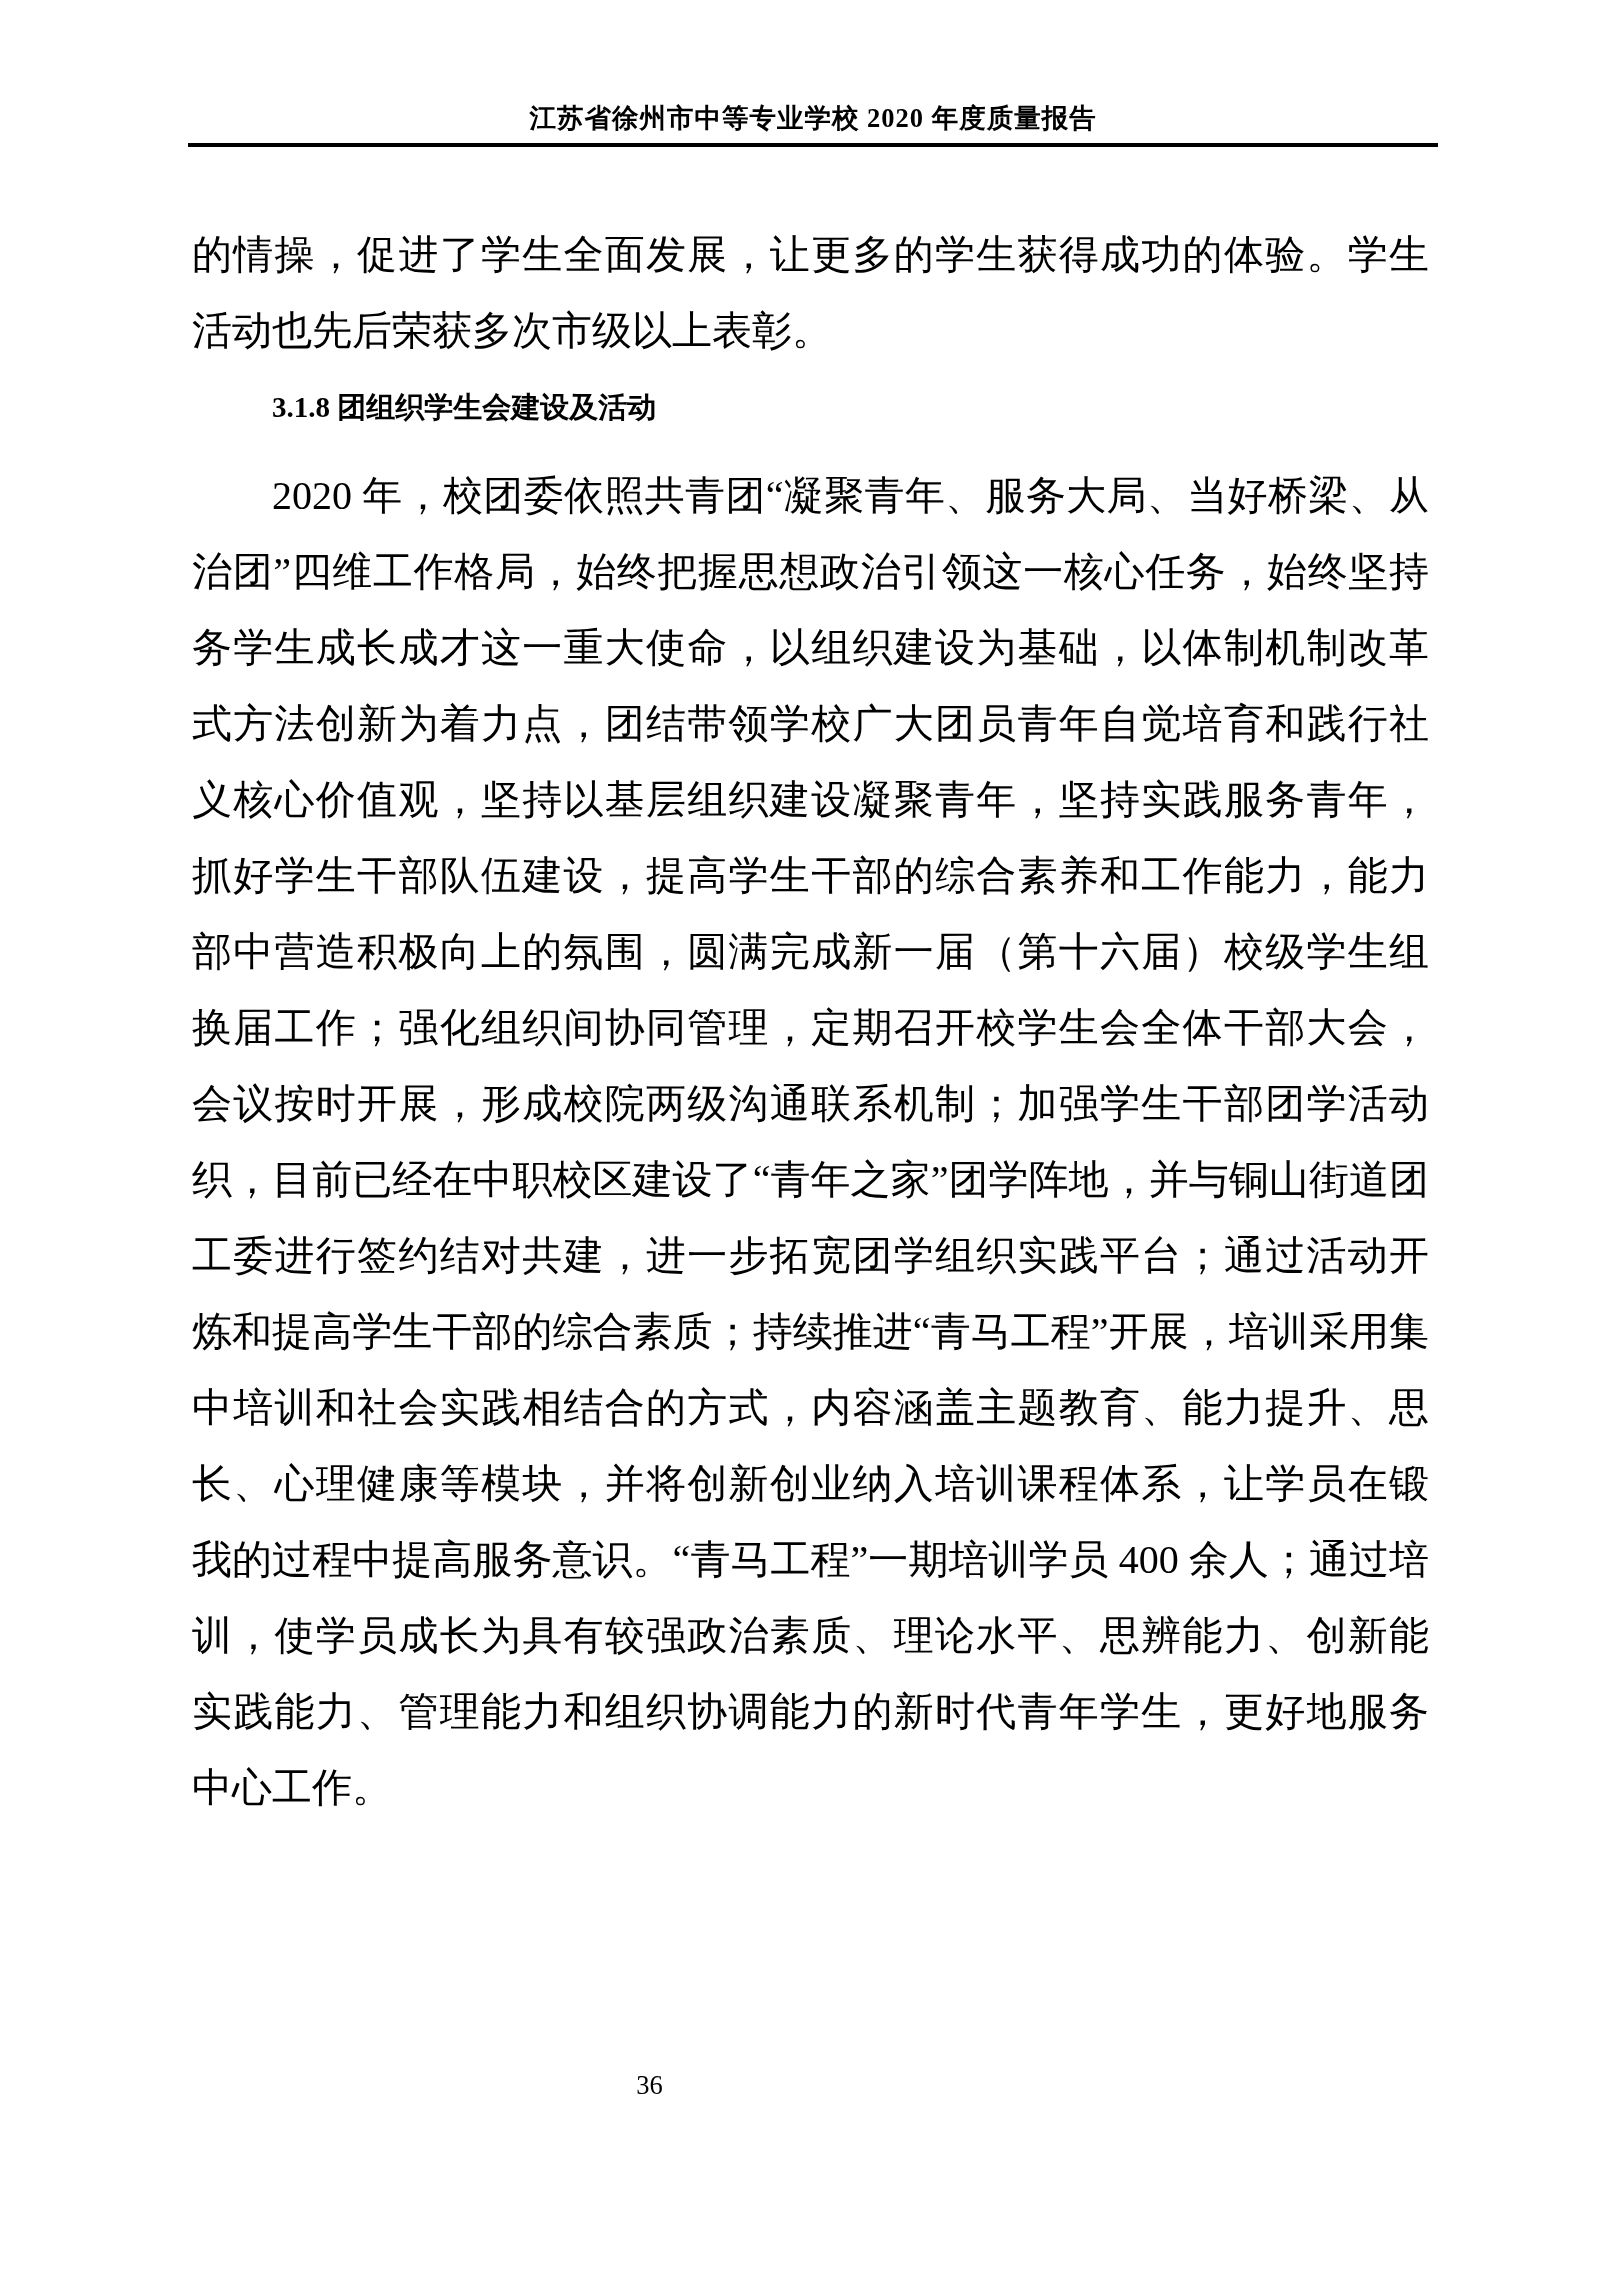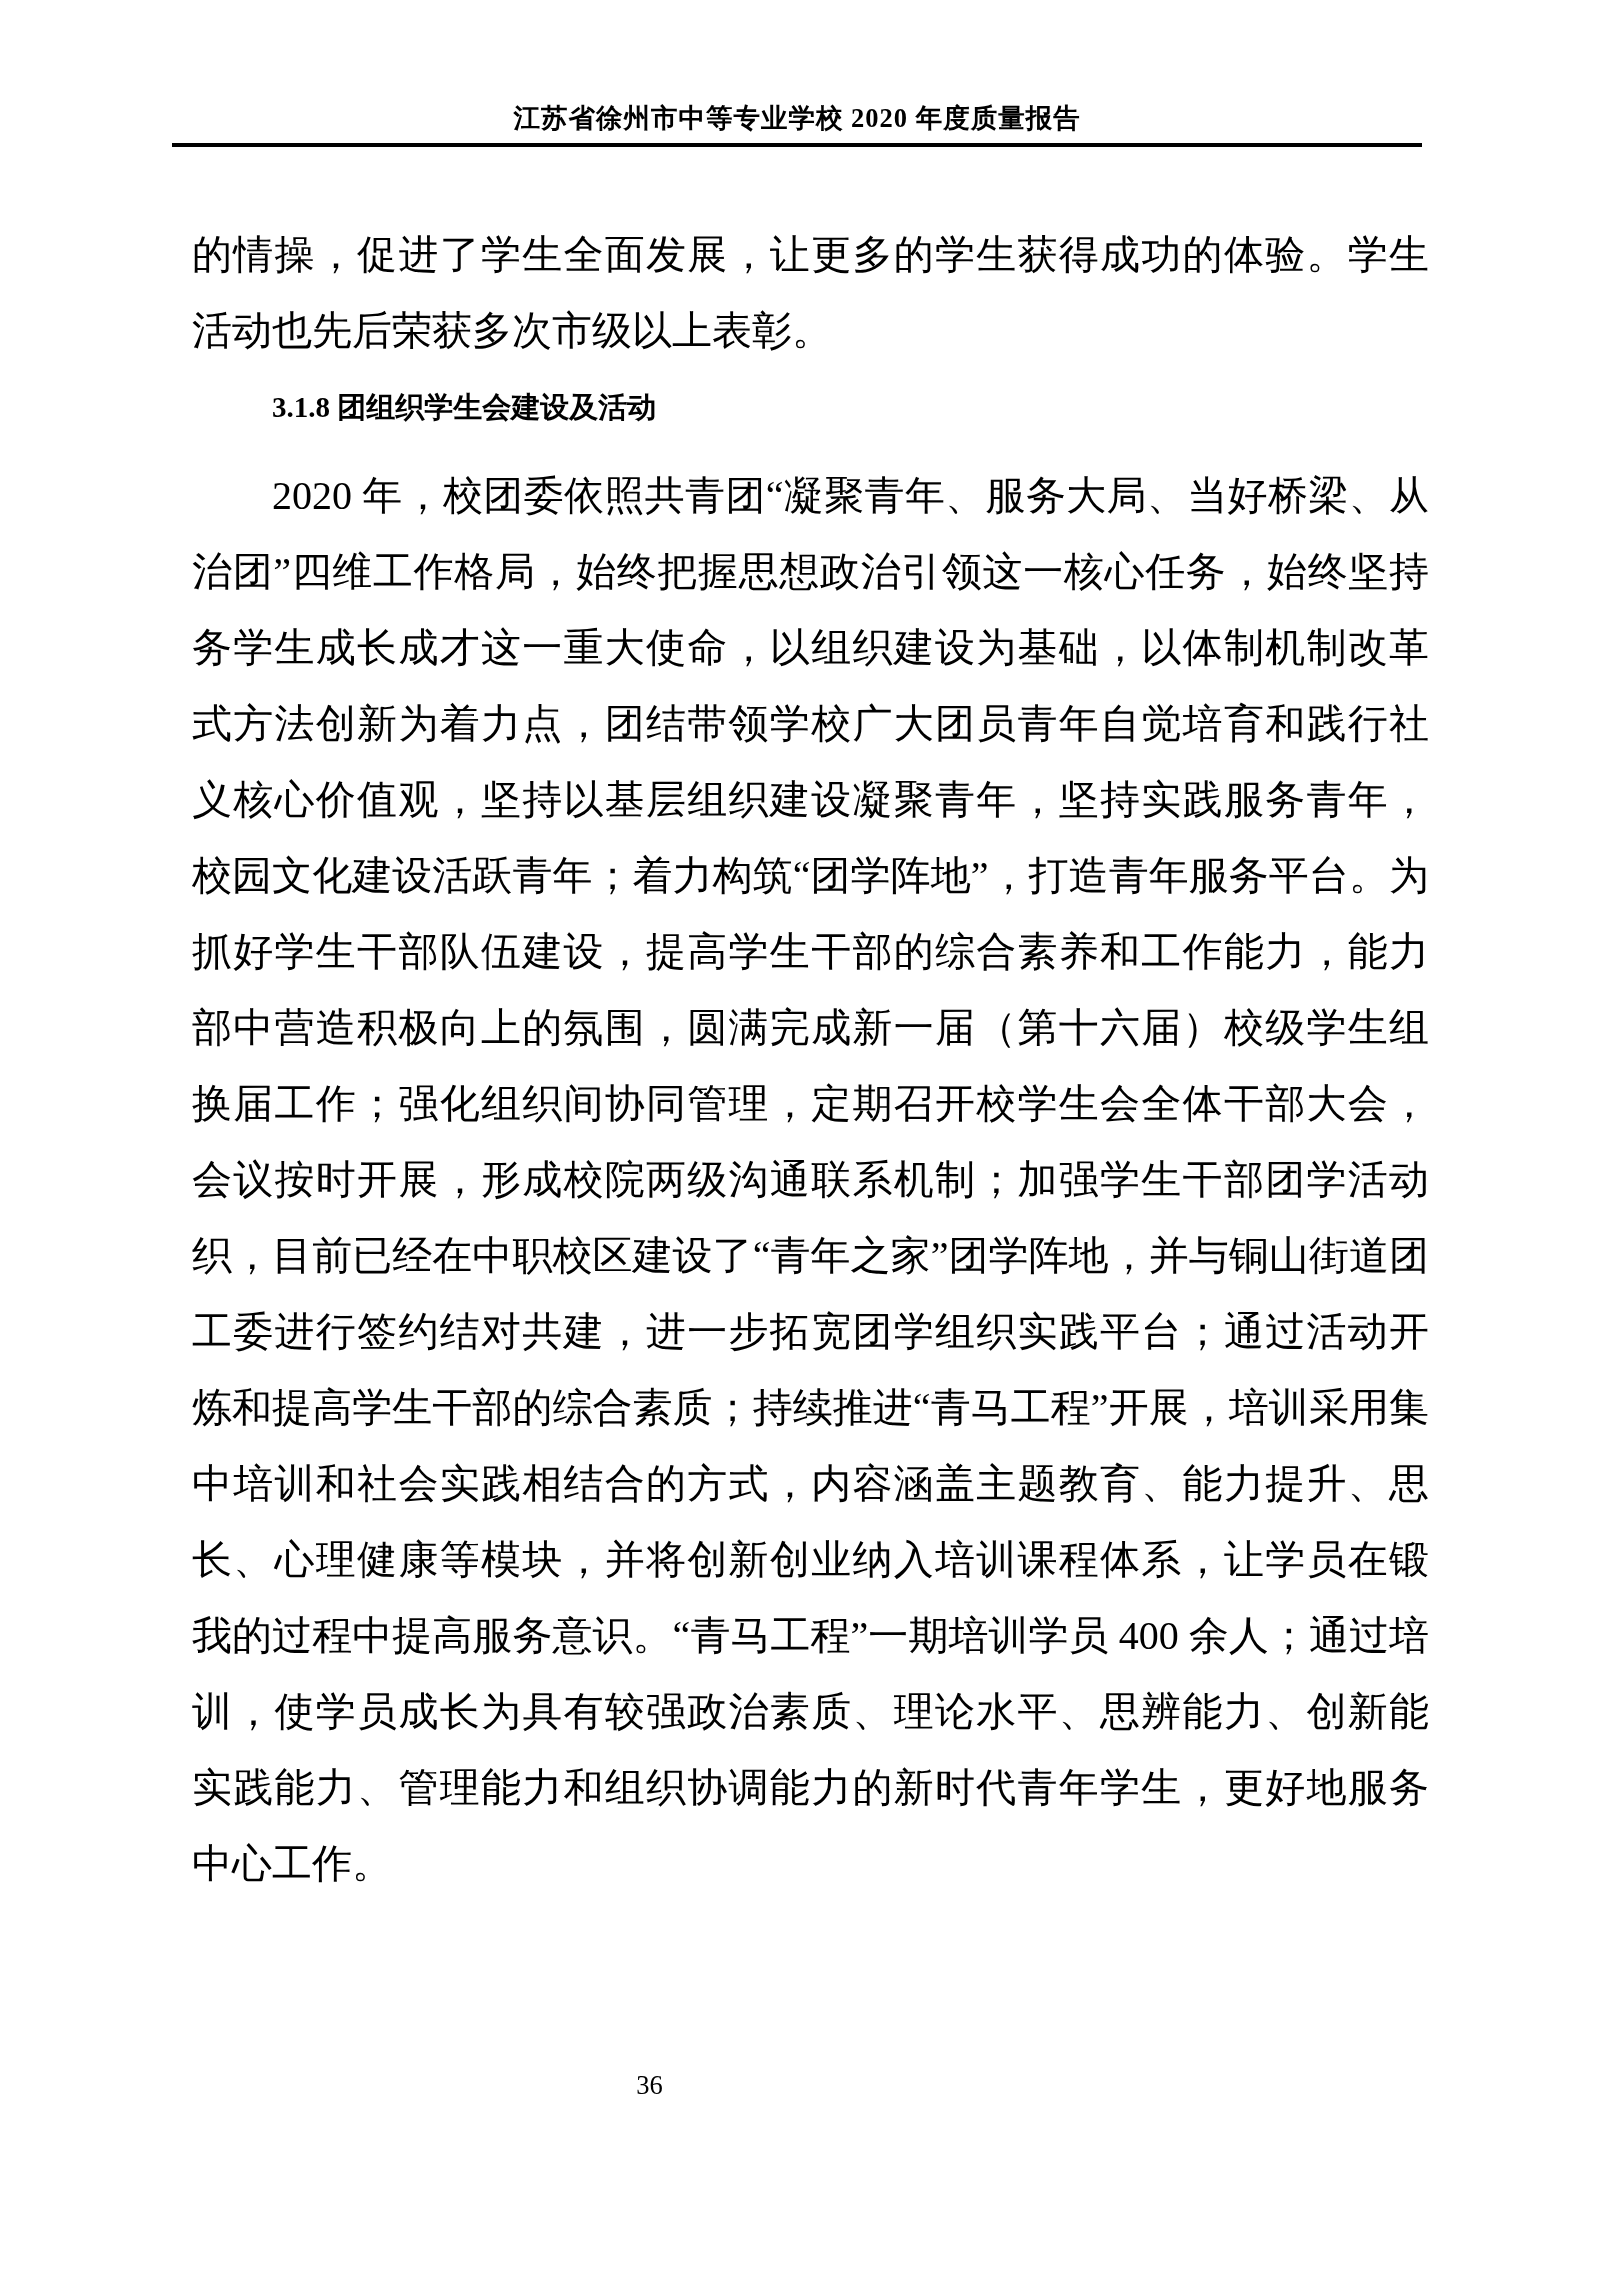--- a/index.html
+++ b/index.html
@@ -11,21 +11,21 @@
     position: relative;
     width: 1621px;
     height: 2293px;
     background: #ffffff;
     overflow: hidden;
     color: #000000;
     font-family: "Liberation Serif", "DejaVu Serif", serif;
   }
   .header {
     position: absolute;
-    left: 172px;
+    left: 188px;
     top: 102px;
     width: 1250px;
     text-align: center;
     border-bottom: 4.9px solid #000000;
     padding-bottom: 7.8px;
   }
   .header-title {
     font-weight: bold;
     font-size: 26.5px;
     line-height: 33px;
@@ -83,21 +83,20 @@
     <div class="line jl">的情操，促进了学生全面发展，让更多的学生获得成功的体验。学生社团</div>
     <div class="line">活动也先后荣获多次市级以上表彰。</div>
 
     <h2 class="heading">3.1.8 团组织学生会建设及活动</h2>
 
     <div class="line jl indent">2020 年，校团委依照共青团“凝聚青年、服务大局、当好桥梁、从严</div>
     <div class="line jl">治团”四维工作格局，始终把握思想政治引领这一核心任务，始终坚持服</div>
     <div class="line jl">务学生成长成才这一重大使命，以组织建设为基础，以体制机制改革与方</div>
     <div class="line jl">式方法创新为着力点，团结带领学校广大团员青年自觉培育和践行社会主</div>
     <div class="line jl">义核心价值观，坚持以基层组织建设凝聚青年，坚持实践服务青年，坚持</div>
-    <div class="line jl">校园文化建设活跃青年；着力构筑“团学阵地”，打造青年服务平台。为</div>
     <div class="line jl">抓好学生干部队伍建设，提高学生干部的综合素养和工作能力，能力提升</div>
     <div class="line jl">部中营造积极向上的氛围，圆满完成新一届（第十六届）校级学生组织的</div>
     <div class="line jl">换届工作；强化组织间协同管理，定期召开校学生会全体干部大会，工作</div>
     <div class="line jl">会议按时开展，形成校院两级沟通联系机制；加强学生干部团学活动的组</div>
     <div class="line jl">织，目前已经在中职校区建设了“青年之家”团学阵地，并与铜山街道团</div>
     <div class="line jl">工委进行签约结对共建，进一步拓宽团学组织实践平台；通过活动开展锻</div>
     <div class="line jl">炼和提高学生干部的综合素质；持续推进“青马工程”开展，培训采用集</div>
     <div class="line jl">中培训和社会实践相结合的方式，内容涵盖主题教育、能力提升、思想成</div>
     <div class="line jl">长、心理健康等模块，并将创新创业纳入培训课程体系，让学员在锻炼自</div>
     <div class="line jl">我的过程中提高服务意识。“青马工程”一期培训学员 400 余人；通过培</div>

